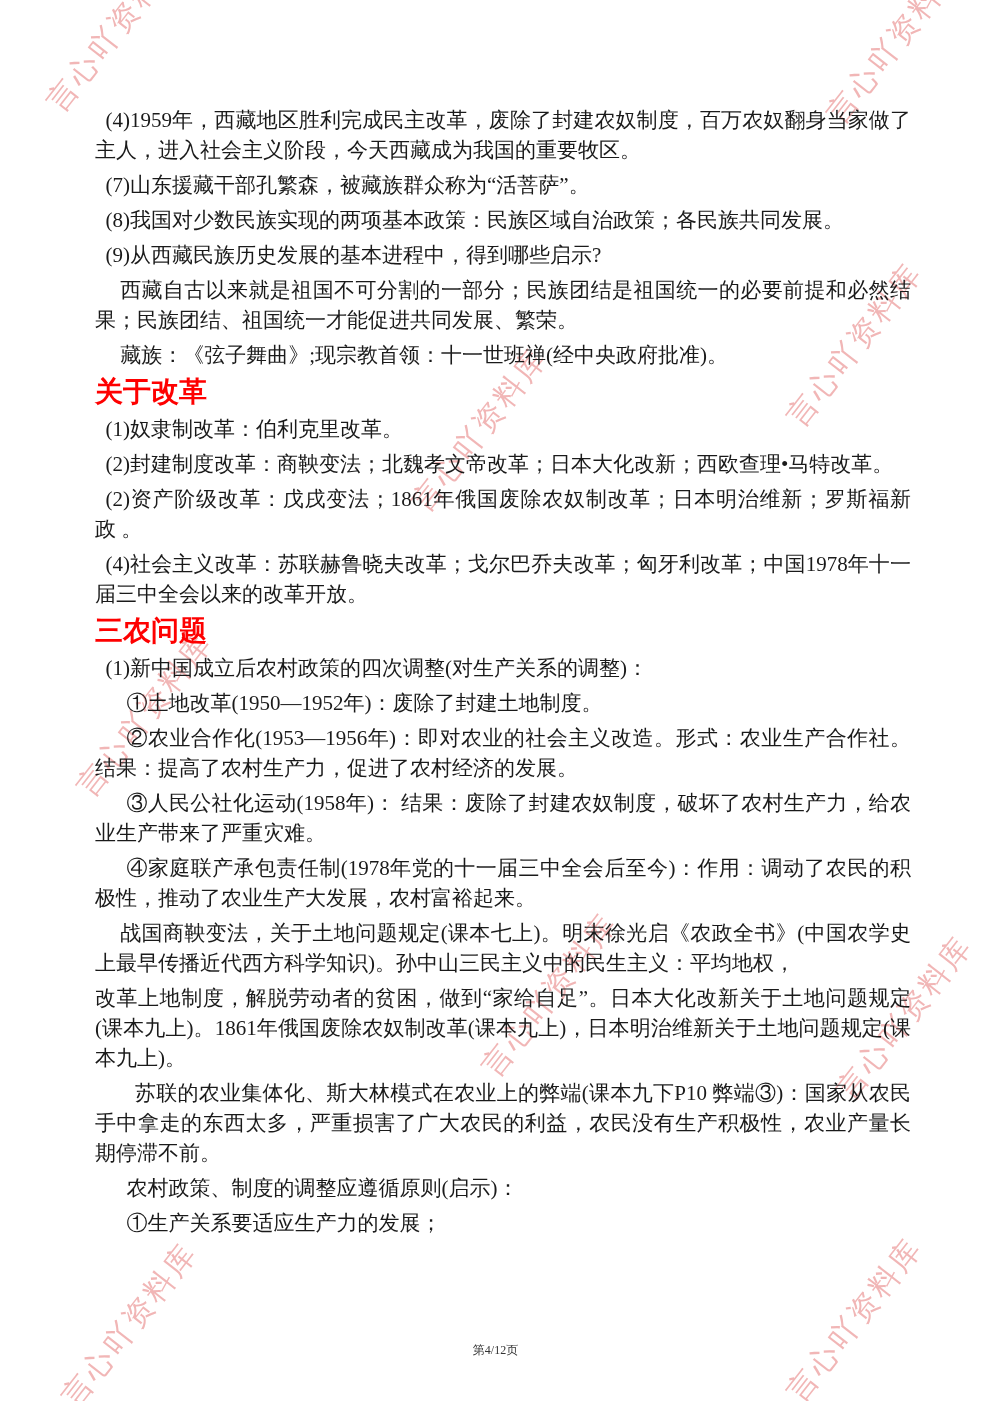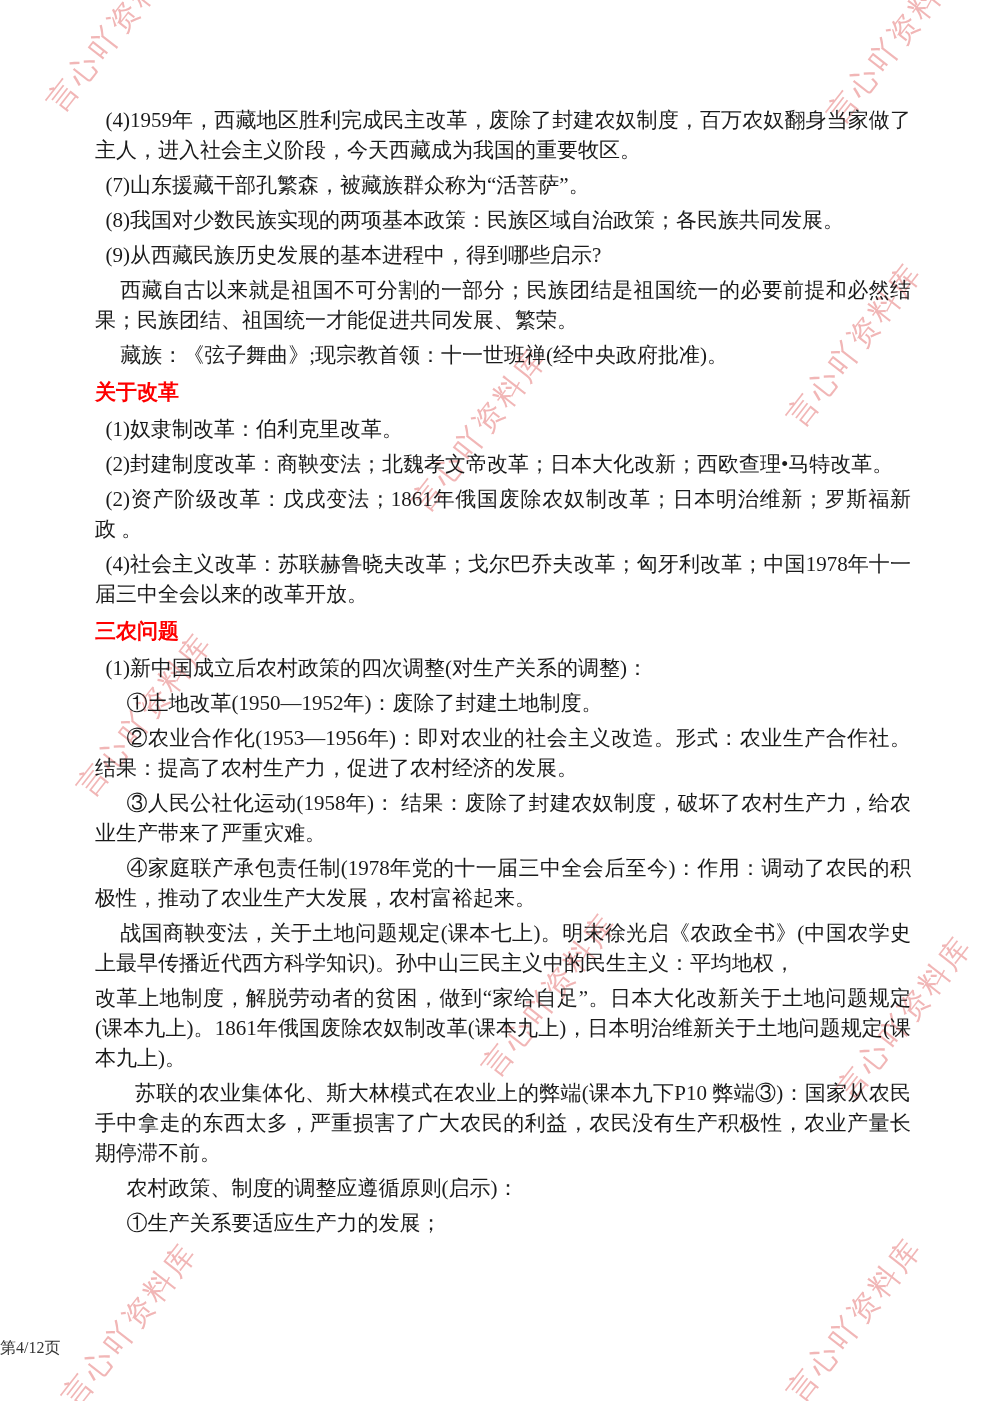--- a/index.html
+++ b/index.html
@@ -36,34 +36,35 @@
     left:95px;top:100px;
     width:816px;
     z-index:2;
     font-size:21px;
     line-height:30px;
     text-align:justify;
   }
   .content p{margin:5px 0;}
   .content h2{
     margin:7px 0;
-    font-size:21px;
+    font-size:28px;
     line-height:30px;
     font-weight:bold;
     color:#fe0000;
   }
   .tin-half{text-indent:0.5em;}
   .tin-1{text-indent:1.2em;}
   .tin-15{text-indent:1.5em;}
   .tin-2{text-indent:1.9em;}
   .footer{
     position:absolute;
     left:0;right:0;
     bottom:42px;
-    font-size:16px;
+    text-align:center;
+    font-size:12px;
     color:#333333;
     z-index:2;
   }
 </style>
 </head>
 <body>
 
 <div class="page">
 
   <div class="watermark-layer">

